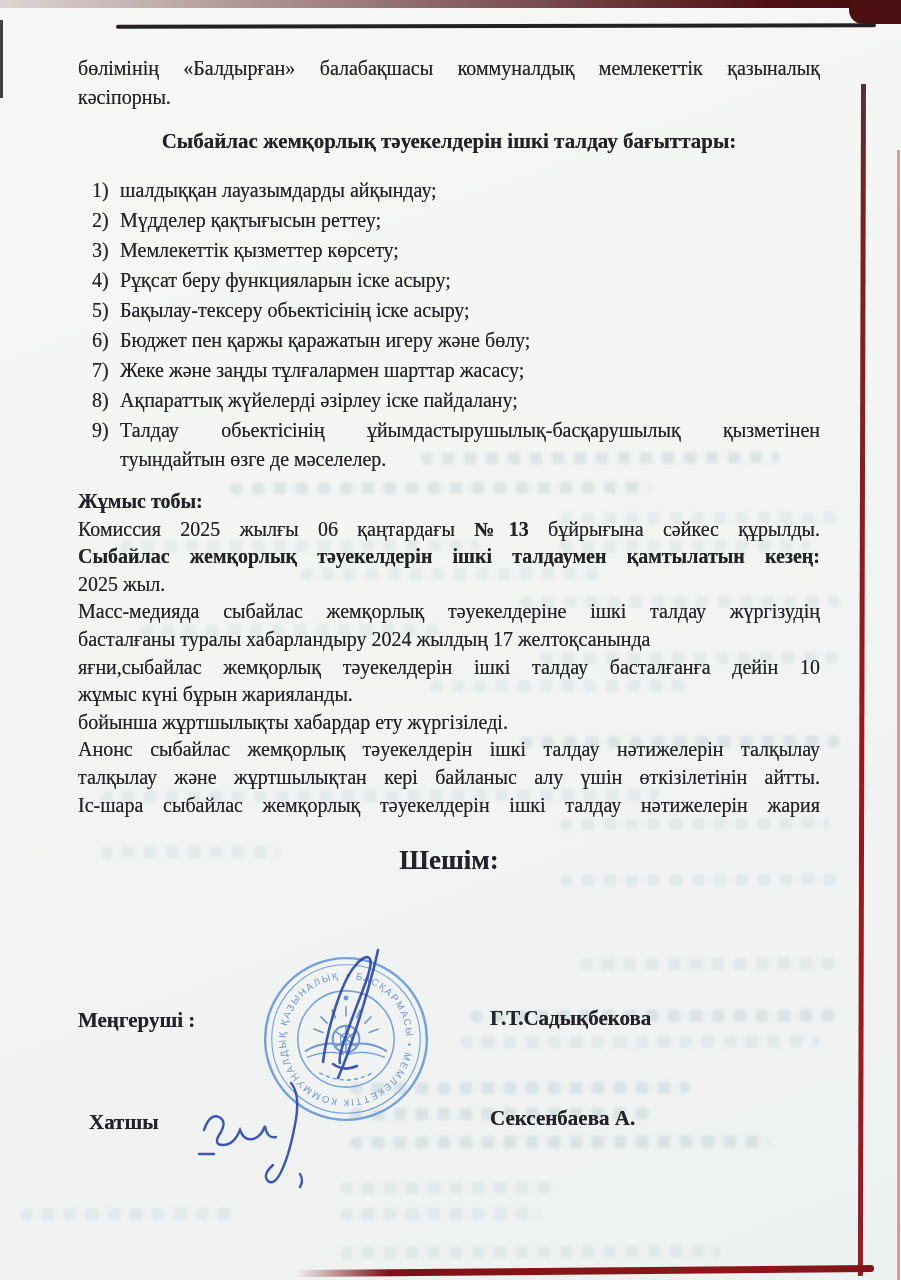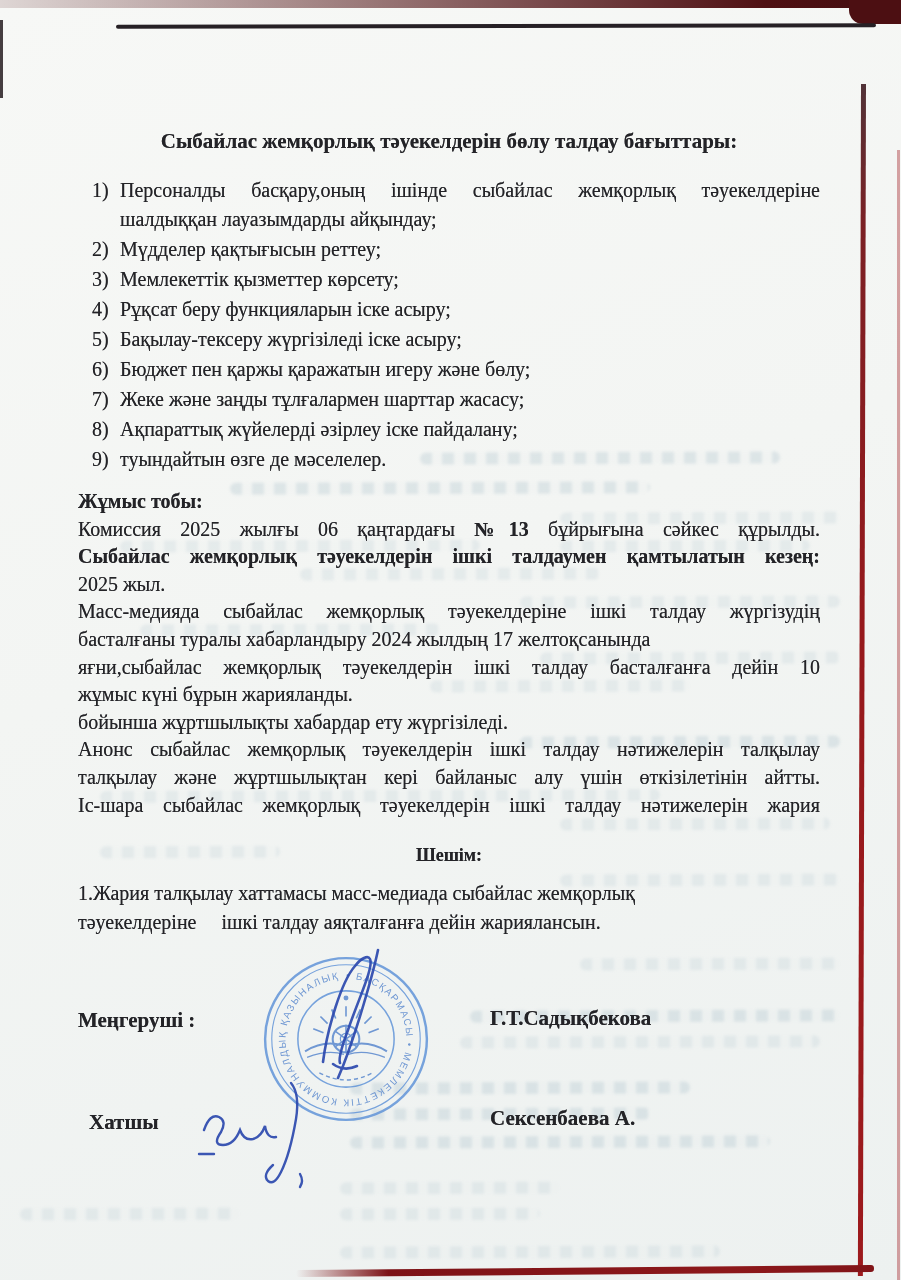--- a/index.html
+++ b/index.html
@@ -20,21 +20,21 @@
   
   .heading{left:78px;top:129px;width:742px;text-align:center;font-size:21px;font-weight:bold;}
   
   .risklist{left:84px;top:176px;width:736px;}
   .risklist .item{position:relative;padding-left:36px;margin-bottom:1px;}
   .risklist .num{position:absolute;left:8px;top:0;font-size:20px;line-height:29px;}
   
   .midblock{left:78px;top:488px;width:742px;}
   .midblock .wrapline{min-height:27.6px;}
   
-  .dheading{left:78px;top:845px;width:742px;text-align:center;font-size:18px;font-weight:bold;}
+  .dheading{left:78px;top:845px;width:742px;text-align:center;font-size:27px;font-weight:bold;}
   .dbody{left:78px;top:879px;width:690px;}
   .dbody .wrapline{line-height:29px;}
   
   .sig-label{font-size:21px;font-weight:bold;white-space:nowrap;}
   
   .edge-top{left:0;top:0;width:901px;height:8px;
     background:linear-gradient(to right,rgba(80,18,20,.15),rgba(80,18,20,.55) 40%,#4f1013 85%,#430d10);}
   .corner-tr{right:0;top:0;width:52px;height:24px;background:#4c0f12;border-bottom-left-radius:14px;}
   .rule-top{left:116px;top:24px;width:760px;height:4px;background:#262025;border-radius:2px;transform:rotate(-.1deg);}
   .edge-left-line{left:0;top:20px;width:3px;height:78px;background:#453d40;}
@@ -86,59 +86,63 @@
   <i class="g" style="left:470px;top:1010px;width:370px"></i>
   <i class="g f" style="left:460px;top:1036px;width:360px"></i>
   <i class="g" style="left:350px;top:1082px;width:340px"></i>
   <i class="g" style="left:350px;top:1108px;width:300px"></i>
   <i class="g" style="left:350px;top:1136px;width:420px"></i>
   <i class="g f" style="left:340px;top:1182px;width:220px"></i>
   <i class="g f" style="left:20px;top:1208px;width:220px"></i>
   <i class="g f" style="left:340px;top:1208px;width:200px"></i>
   <i class="g f" style="left:340px;top:1246px;width:380px"></i>
 
-
-  <div class="abs heading txtshadow">Сыбайлас жемқорлық тәуекелдерін бөлу талдау бағыттары:</div>
+  <div class="abs intro txtshadow">
+    <div class="line j">бөлімінің «Балдырған» балабақшасы коммуналдық мемлекеттік қазыналық</div>
+    <div class="line">кәсіпорны.</div>
+  </div>
+
+  <div class="abs heading txtshadow">Сыбайлас жемқорлық тәуекелдерін ішкі талдау бағыттары:</div>
 
   <div class="abs risklist txtshadow">
     <div class="item">
       <span class="num">1)</span>
-      <div class="line j">Персоналды басқару,оның ішінде сыбайлас жемқорлық тәуекелдеріне</div>
       <div class="line">шалдыққан лауазымдарды айқындау;</div>
     </div>
     <div class="item">
       <span class="num">2)</span>
       <div class="line">Мүдделер қақтығысын реттеу;</div>
     </div>
     <div class="item">
       <span class="num">3)</span>
       <div class="line">Мемлекеттік қызметтер көрсету;</div>
     </div>
     <div class="item">
       <span class="num">4)</span>
       <div class="line">Рұқсат беру функцияларын іске асыру;</div>
     </div>
     <div class="item">
       <span class="num">5)</span>
-      <div class="line">Бақылау-тексеру жүргізіледі іске асыру;</div>
+      <div class="line">Бақылау-тексеру обьектісінің іске асыру;</div>
     </div>
     <div class="item">
       <span class="num">6)</span>
       <div class="line">Бюджет пен қаржы қаражатын игеру және бөлу;</div>
     </div>
     <div class="item">
       <span class="num">7)</span>
       <div class="line">Жеке және заңды тұлғалармен шарттар жасасу;</div>
     </div>
     <div class="item">
       <span class="num">8)</span>
       <div class="line">Ақпараттық жүйелерді әзірлеу іске пайдалану;</div>
     </div>
     <div class="item">
       <span class="num">9)</span>
+      <div class="line j">Талдау обьектісінің ұйымдастырушылық-басқарушылық қызметінен</div>
       <div class="line">туындайтын өзге де мәселелер.</div>
     </div>
   </div>
 
   <div class="abs midblock txtshadow">
     <div class="wrapline b">Жұмыс тобы:</div>
     <div class="wrapline j">
       <span>Комиссия 2025 жылғы 06 қаңтардағы</span>
       <span class="b">№13</span>
       <span>бұйрығына сәйкес құрылды.</span>
@@ -149,24 +153,20 @@
     <div class="wrapline">басталғаны туралы хабарландыру 2024 жылдың 17 желтоқсанында</div>
     <div class="wrapline j">яғни,сыбайлас жемқорлық тәуекелдерін ішкі талдау басталғанға дейін 10</div>
     <div class="wrapline">жұмыс күні бұрын жарияланды.</div>
     <div class="wrapline">бойынша жұртшылықты хабардар ету жүргізіледі.</div>
     <div class="wrapline j">Анонс сыбайлас жемқорлық тәуекелдерін ішкі талдау нәтижелерін талқылау</div>
     <div class="wrapline j">талқылау және жұртшылықтан кері байланыс алу үшін өткізілетінін айтты.</div>
     <div class="wrapline j">Іс-шара сыбайлас жемқорлық тәуекелдерін ішкі талдау нәтижелерін жария</div>
   </div>
 
   <div class="abs dheading txtshadow">Шешім:</div>
-  <div class="abs dbody txtshadow">
-    <div class="wrapline">1.Жария талқылау хаттамасы масс-медиада сыбайлас жемқорлық</div>
-    <div class="wrapline">тәуекелдеріне&nbsp;&nbsp;&nbsp;&nbsp;&nbsp;ішкі талдау аяқталғанға дейін жариялансын.</div>
-  </div>
 
   <svg class="abs stamp" viewBox="0 0 168 168">
     <g fill="none" stroke="#5e92d8" opacity="0.9">
       <circle cx="84" cy="84" r="79" stroke-width="2.4"></circle>
       <circle cx="84" cy="84" r="72.5" stroke-width="1.1"></circle>
       <circle cx="84" cy="84" r="47" stroke-width="1.5"></circle>
     </g>
     <defs>
       <path id="ringPath" d="M84,25 a59,59 0 1,1 -0.02,0"></path>
     </defs>

